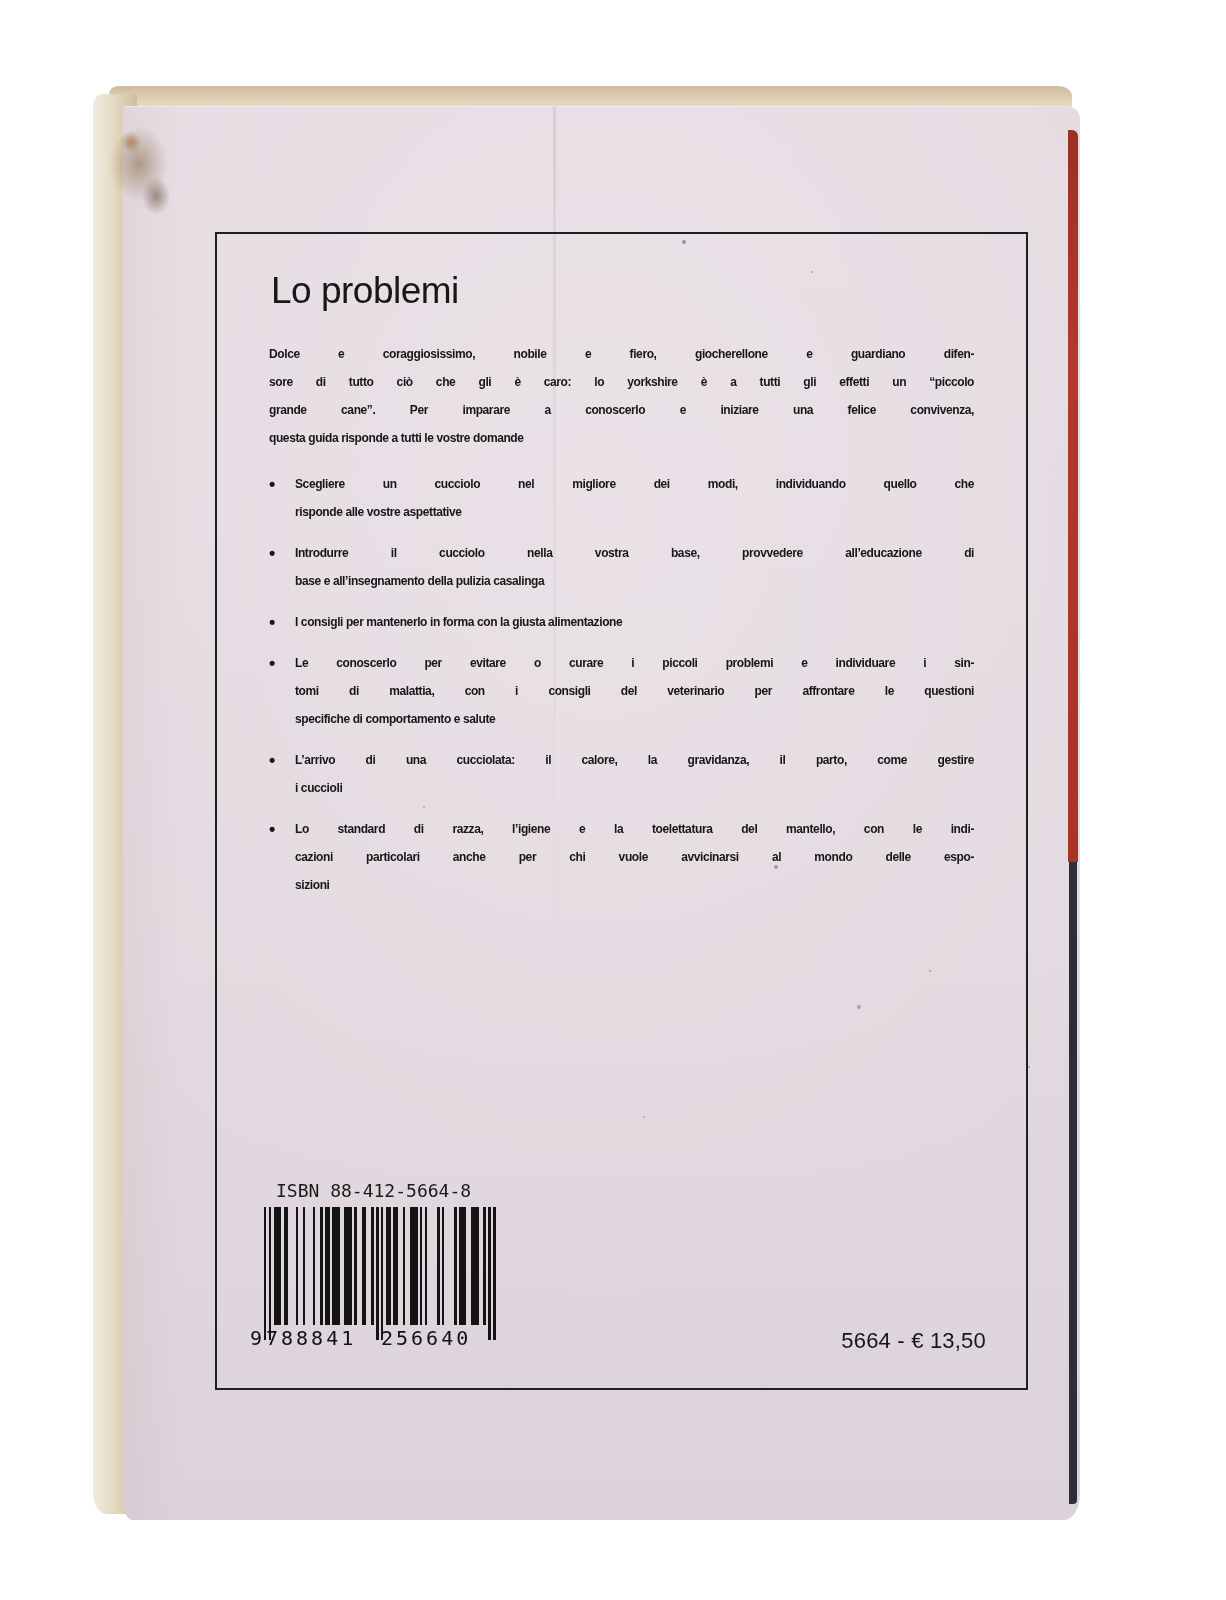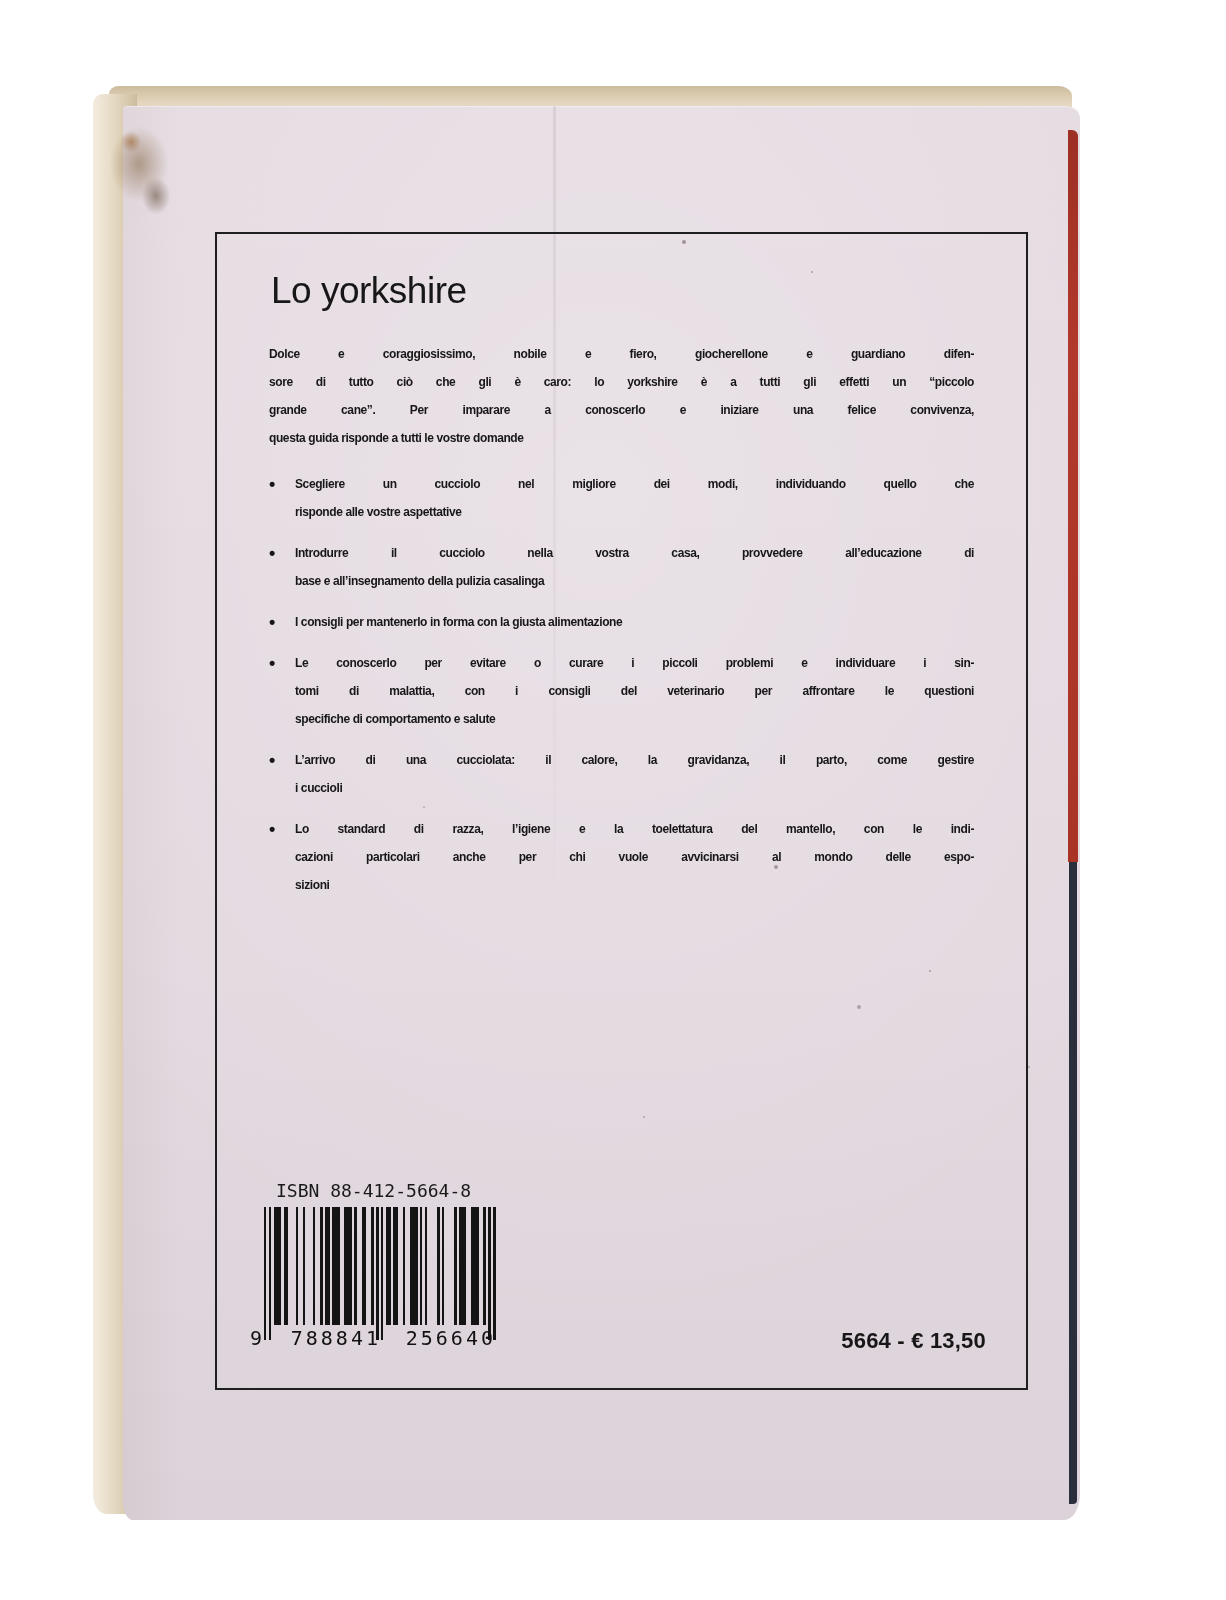--- a/index.html
+++ b/index.html
@@ -66,61 +66,61 @@
   .isbn{position:absolute;left:41px;top:946px;width:234px;margin-left:6px;}
   .isbn-label{font-family:"DejaVu Sans Mono","Liberation Mono",monospace;
     font-size:18px;font-weight:400;color:#1a1a1a;margin:0 0 6px 12px;letter-spacing:0;}
   .bars{display:flex;align-items:flex-start;width:232px;height:134px;}
   .module{flex:1;height:118px;background:transparent;}
   .module.on{background:#141414;}
   .module.guard.on{height:133px;}
   .bdigits{position:relative;margin-top:-15px;display:flex;width:232px;
     font-family:"DejaVu Sans Mono","Liberation Mono",monospace;font-size:20px;color:#111;}
   .bdigits .lead{flex:0 0 16px;margin-left:-14px;}
-  .bdigits .grp{flex:1;text-align:right;letter-spacing:3px;}
-
-  .price{position:absolute;right:40px;top:1094px;font-size:22px;font-weight:700;
+  .bdigits .grp{flex:1;text-align:left;letter-spacing:3px;}
+
+  .price{position:absolute;right:40px;top:1094px;font-size:22px;font-weight:400;
     letter-spacing:0.2px;color:var(--ink,#171717);}
 </style>
 </head>
 <body>
 
 <div class="stage">
   <div class="book">
     <div class="pages-top"></div>
     <div class="pages-left"></div>
 
     <div class="cover">
       <div class="crease"></div>
       <div class="specks"></div>
       <div class="spine-red"></div>
       <div class="spine-navy"></div>
 
       <div class="frame">
-        <h1 class="title">Lo yorkshire</h1>
+        <h1 class="title">Lo problemi</h1>
 
         <div class="intro">
             <div class="tline">Dolce e coraggiosissimo, nobile e fiero, giocherellone e guardiano difen-</div>
             <div class="tline">sore di tutto ciò che gli è caro: lo yorkshire è a tutti gli effetti un “piccolo</div>
             <div class="tline">grande cane”. Per imparare a conoscerlo e iniziare una felice convivenza,</div>
             <div class="tline last">questa guida risponde a tutti le vostre domande</div>
           </div>
 
         <div class="bullets">
             <div class="bullet">
               <span class="dot">•</span>
               <div class="bbody">
                 <div class="tline">Scegliere un cucciolo nel migliore dei modi, individuando quello che</div>
                 <div class="tline last">risponde alle vostre aspettative</div>
               </div>
             </div>
             <div class="bullet">
               <span class="dot">•</span>
               <div class="bbody">
-                <div class="tline">Introdurre il cucciolo nella vostra casa, provvedere all’educazione di</div>
+                <div class="tline">Introdurre il cucciolo nella vostra base, provvedere all’educazione di</div>
                 <div class="tline last">base e all’insegnamento della pulizia casalinga</div>
               </div>
             </div>
             <div class="bullet">
               <span class="dot">•</span>
               <div class="bbody">
                 <div class="tline last">I consigli per mantenerlo in forma con la giusta alimentazione</div>
               </div>
             </div>
             <div class="bullet">

